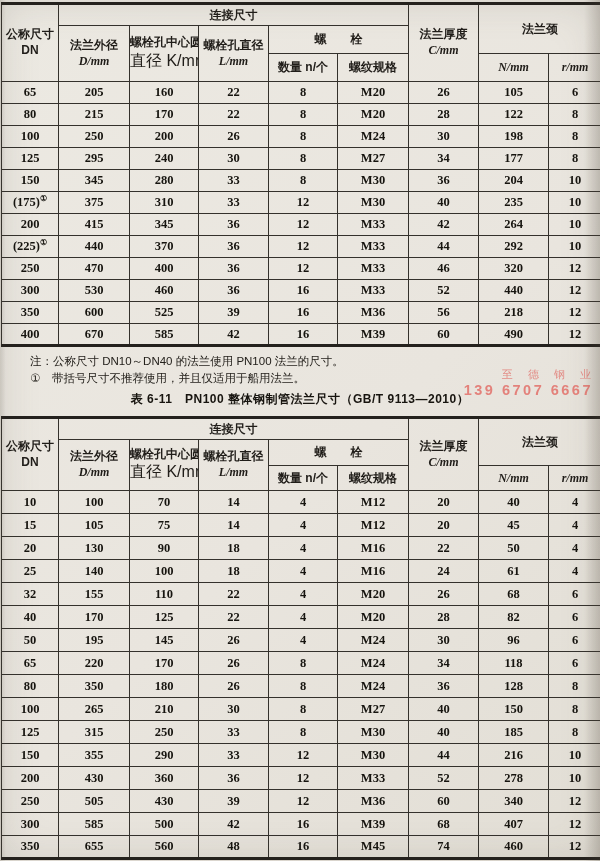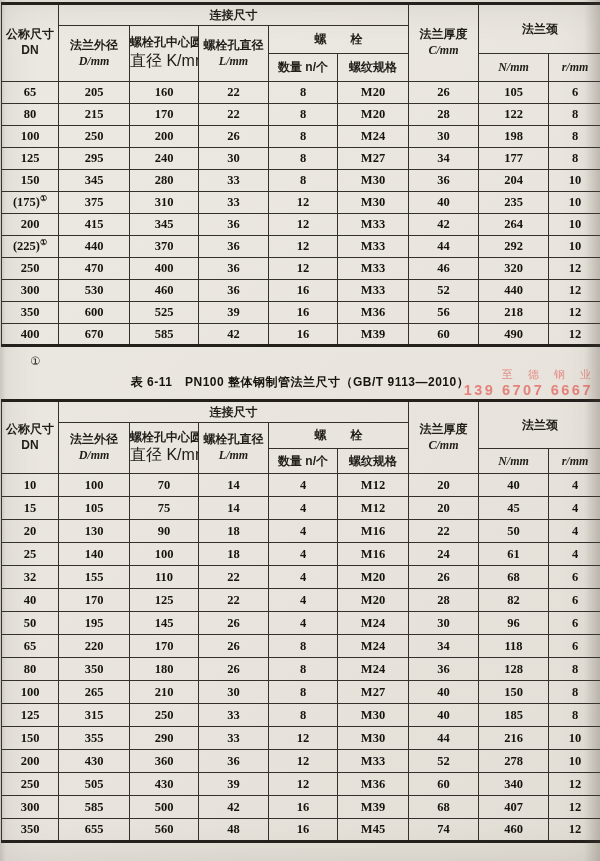--- a/index.html
+++ b/index.html
@@ -307,21 +307,25 @@
           <td>M39</td>
           <td>60</td>
           <td>490</td>
           <td>12</td>
         </tr>
       </tbody>
   </table>
 
   <div class="notes">
     <div class="note-line">
+      <span>注：公称尺寸 DN10～DN40 的法兰使用 PN100 法兰的尺寸。</span>
+    </div>
+    <div class="note-line">
       <span class="note-marker">①</span>
+      <span>带括号尺寸不推荐使用，并且仅适用于船用法兰。</span>
     </div>
   </div>
 
   <div class="section-title">表 6-11　PN100 整体钢制管法兰尺寸（GB/T 9113—2010）</div>
 
   <table class="tbl t2">
     <colgroup>
       <col style="width:57px">
         <col style="width:71px">
         <col style="width:69px">

